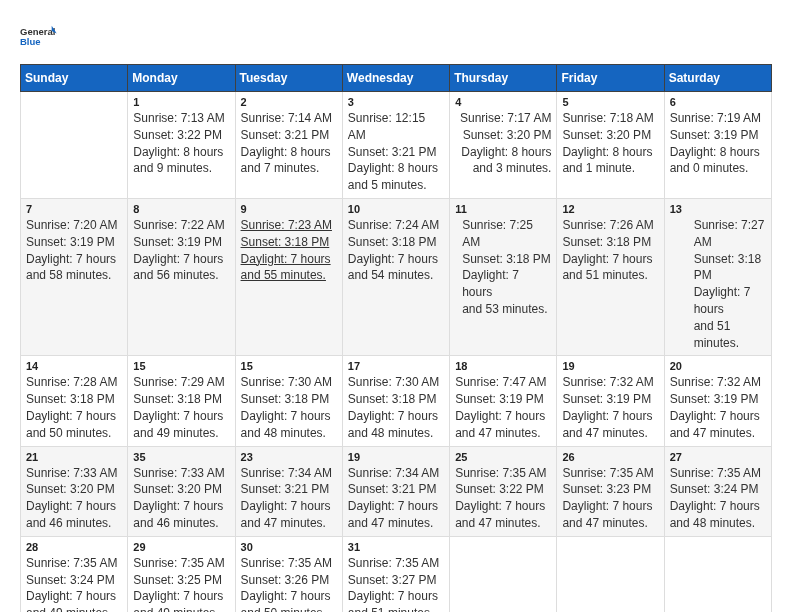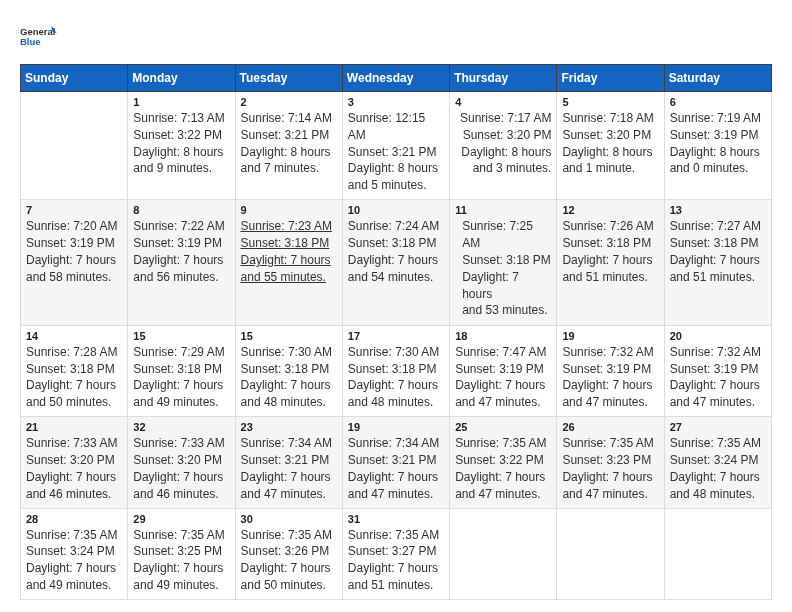--- a/index.html
+++ b/index.html
@@ -203,21 +203,21 @@
           </td>
           <td>
             <span class="day-num">12</span>
             <div class="day-info" style="white-space: pre-line;">Sunrise: 7:26 AM
 Sunset: 3:18 PM
 Daylight: 7 hours
 and 51 minutes.</div>
           </td>
           <td>
             <span class="day-num">13</span>
-            <div class="day-info" style="white-space: pre-line;">Sunrise: 7:27 AM
+            <div class="day-info" style="white-space: pre-line; margin-left: 24px;">Sunrise: 7:27 AM
 Sunset: 3:18 PM
 Daylight: 7 hours
 and 51 minutes.</div>
           </td>
         </tr>
         <tr>
           <td>
             <span class="day-num">14</span>
             <div class="day-info" style="white-space: pre-line;">Sunrise: 7:28 AM
 Sunset: 3:18 PM
@@ -269,21 +269,21 @@
         </tr>
         <tr>
           <td>
             <span class="day-num">21</span>
             <div class="day-info" style="white-space: pre-line;">Sunrise: 7:33 AM
 Sunset: 3:20 PM
 Daylight: 7 hours
 and 46 minutes.</div>
           </td>
           <td>
-            <span class="day-num">32</span>
+            <span class="day-num">35</span>
             <div class="day-info" style="white-space: pre-line;">Sunrise: 7:33 AM
 Sunset: 3:20 PM
 Daylight: 7 hours
 and 46 minutes.</div>
           </td>
           <td>
             <span class="day-num">23</span>
             <div class="day-info" style="white-space: pre-line;">Sunrise: 7:34 AM
 Sunset: 3:21 PM
 Daylight: 7 hours

